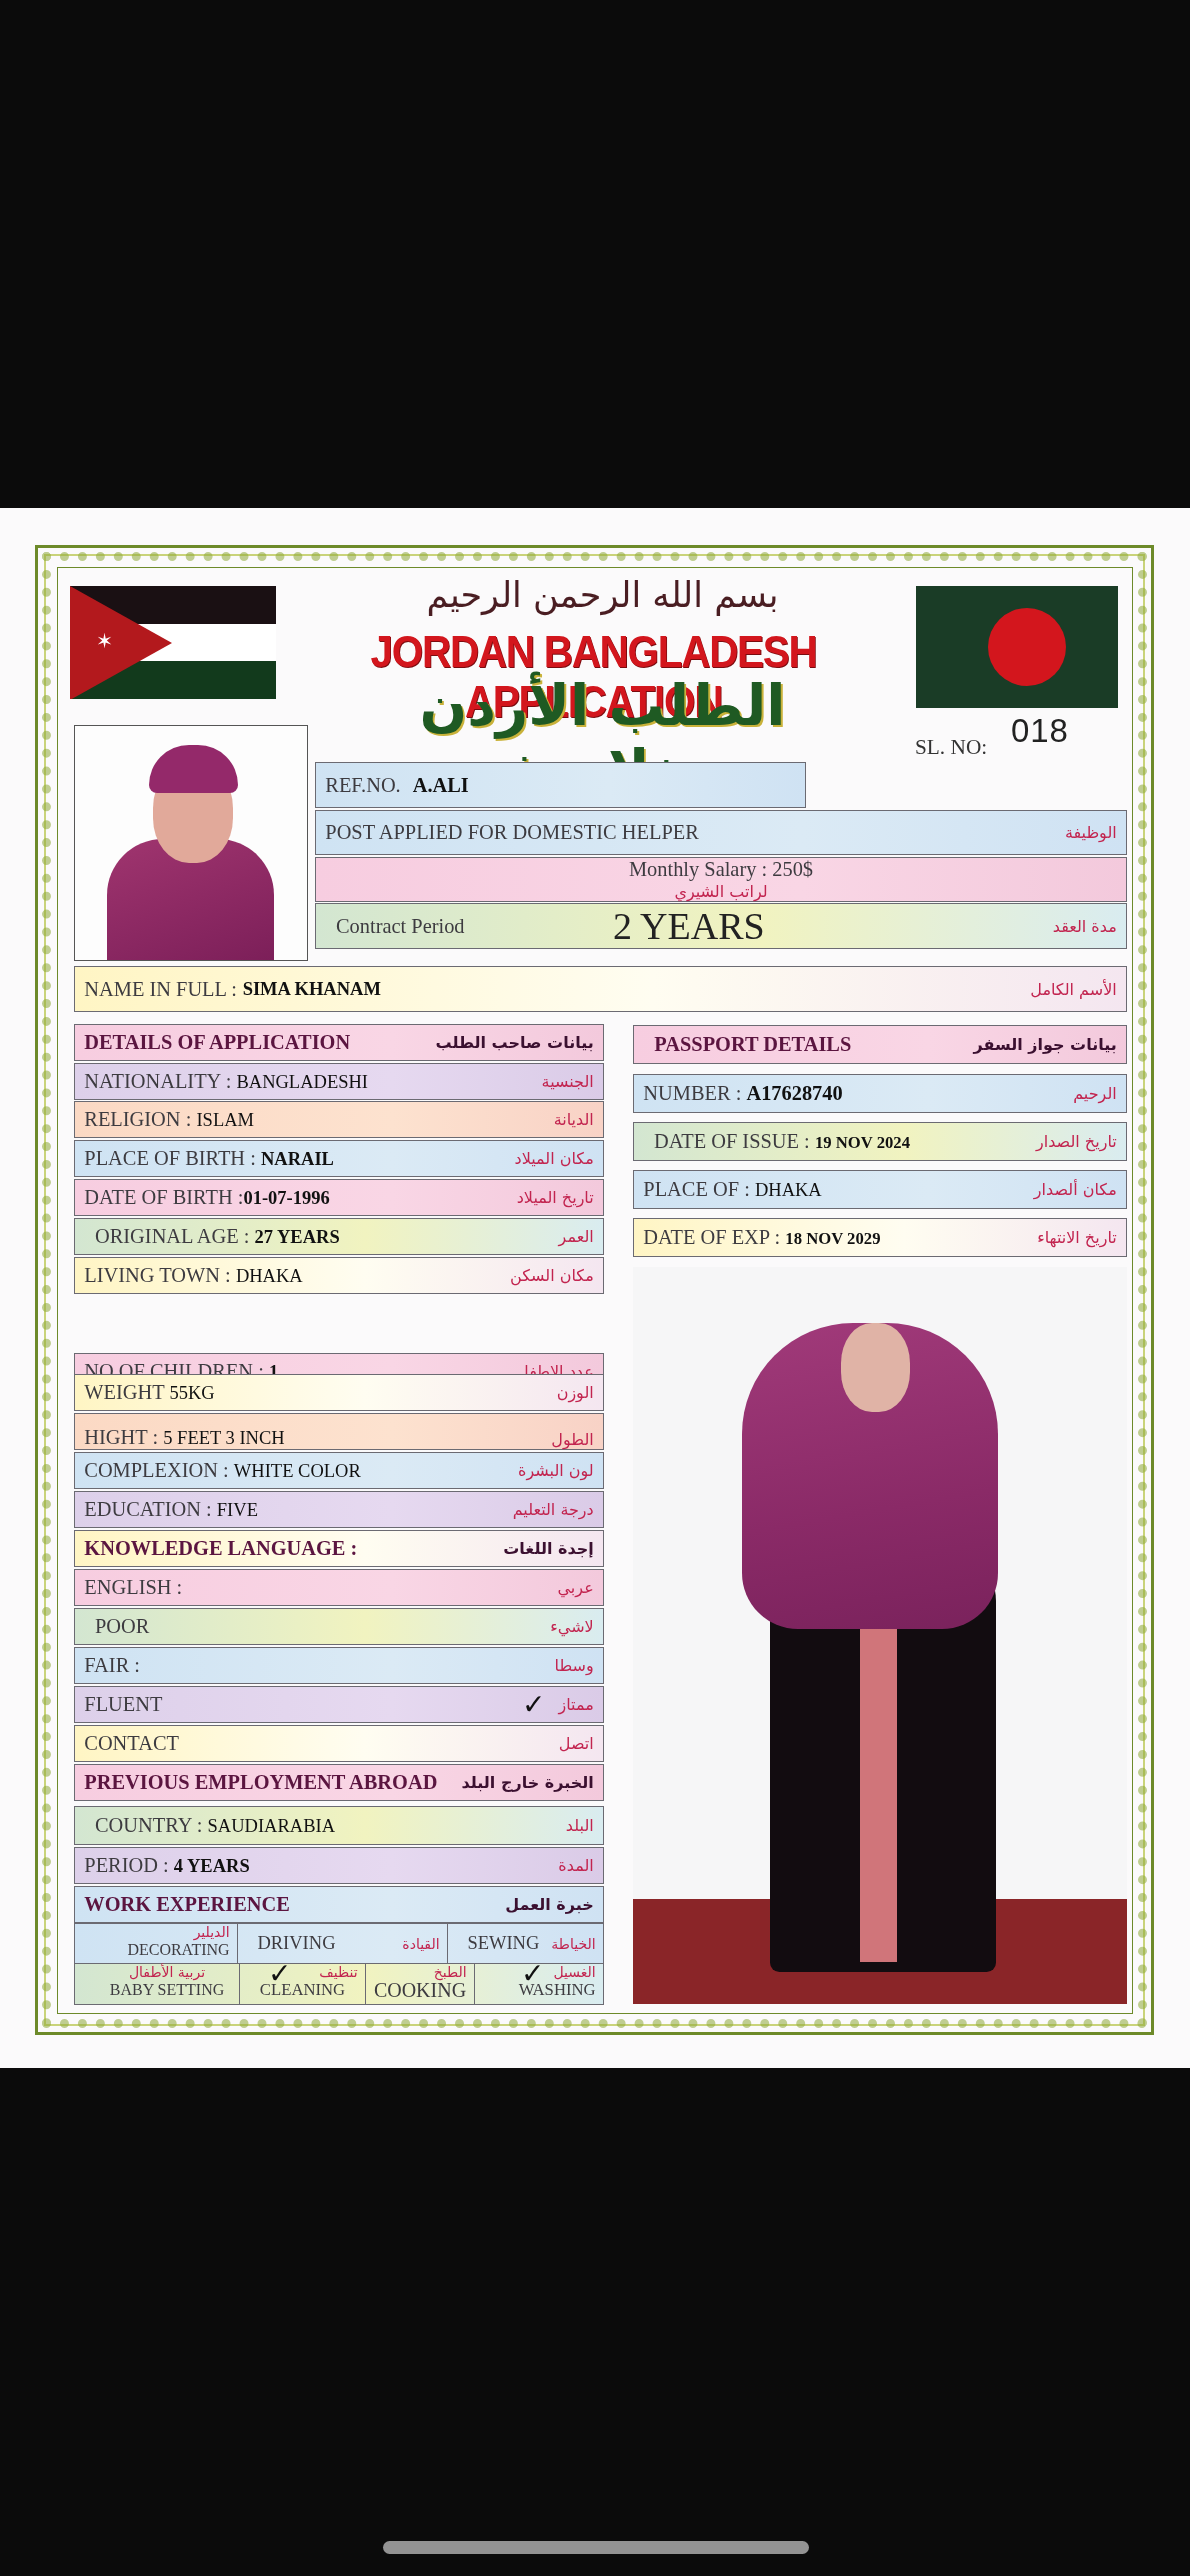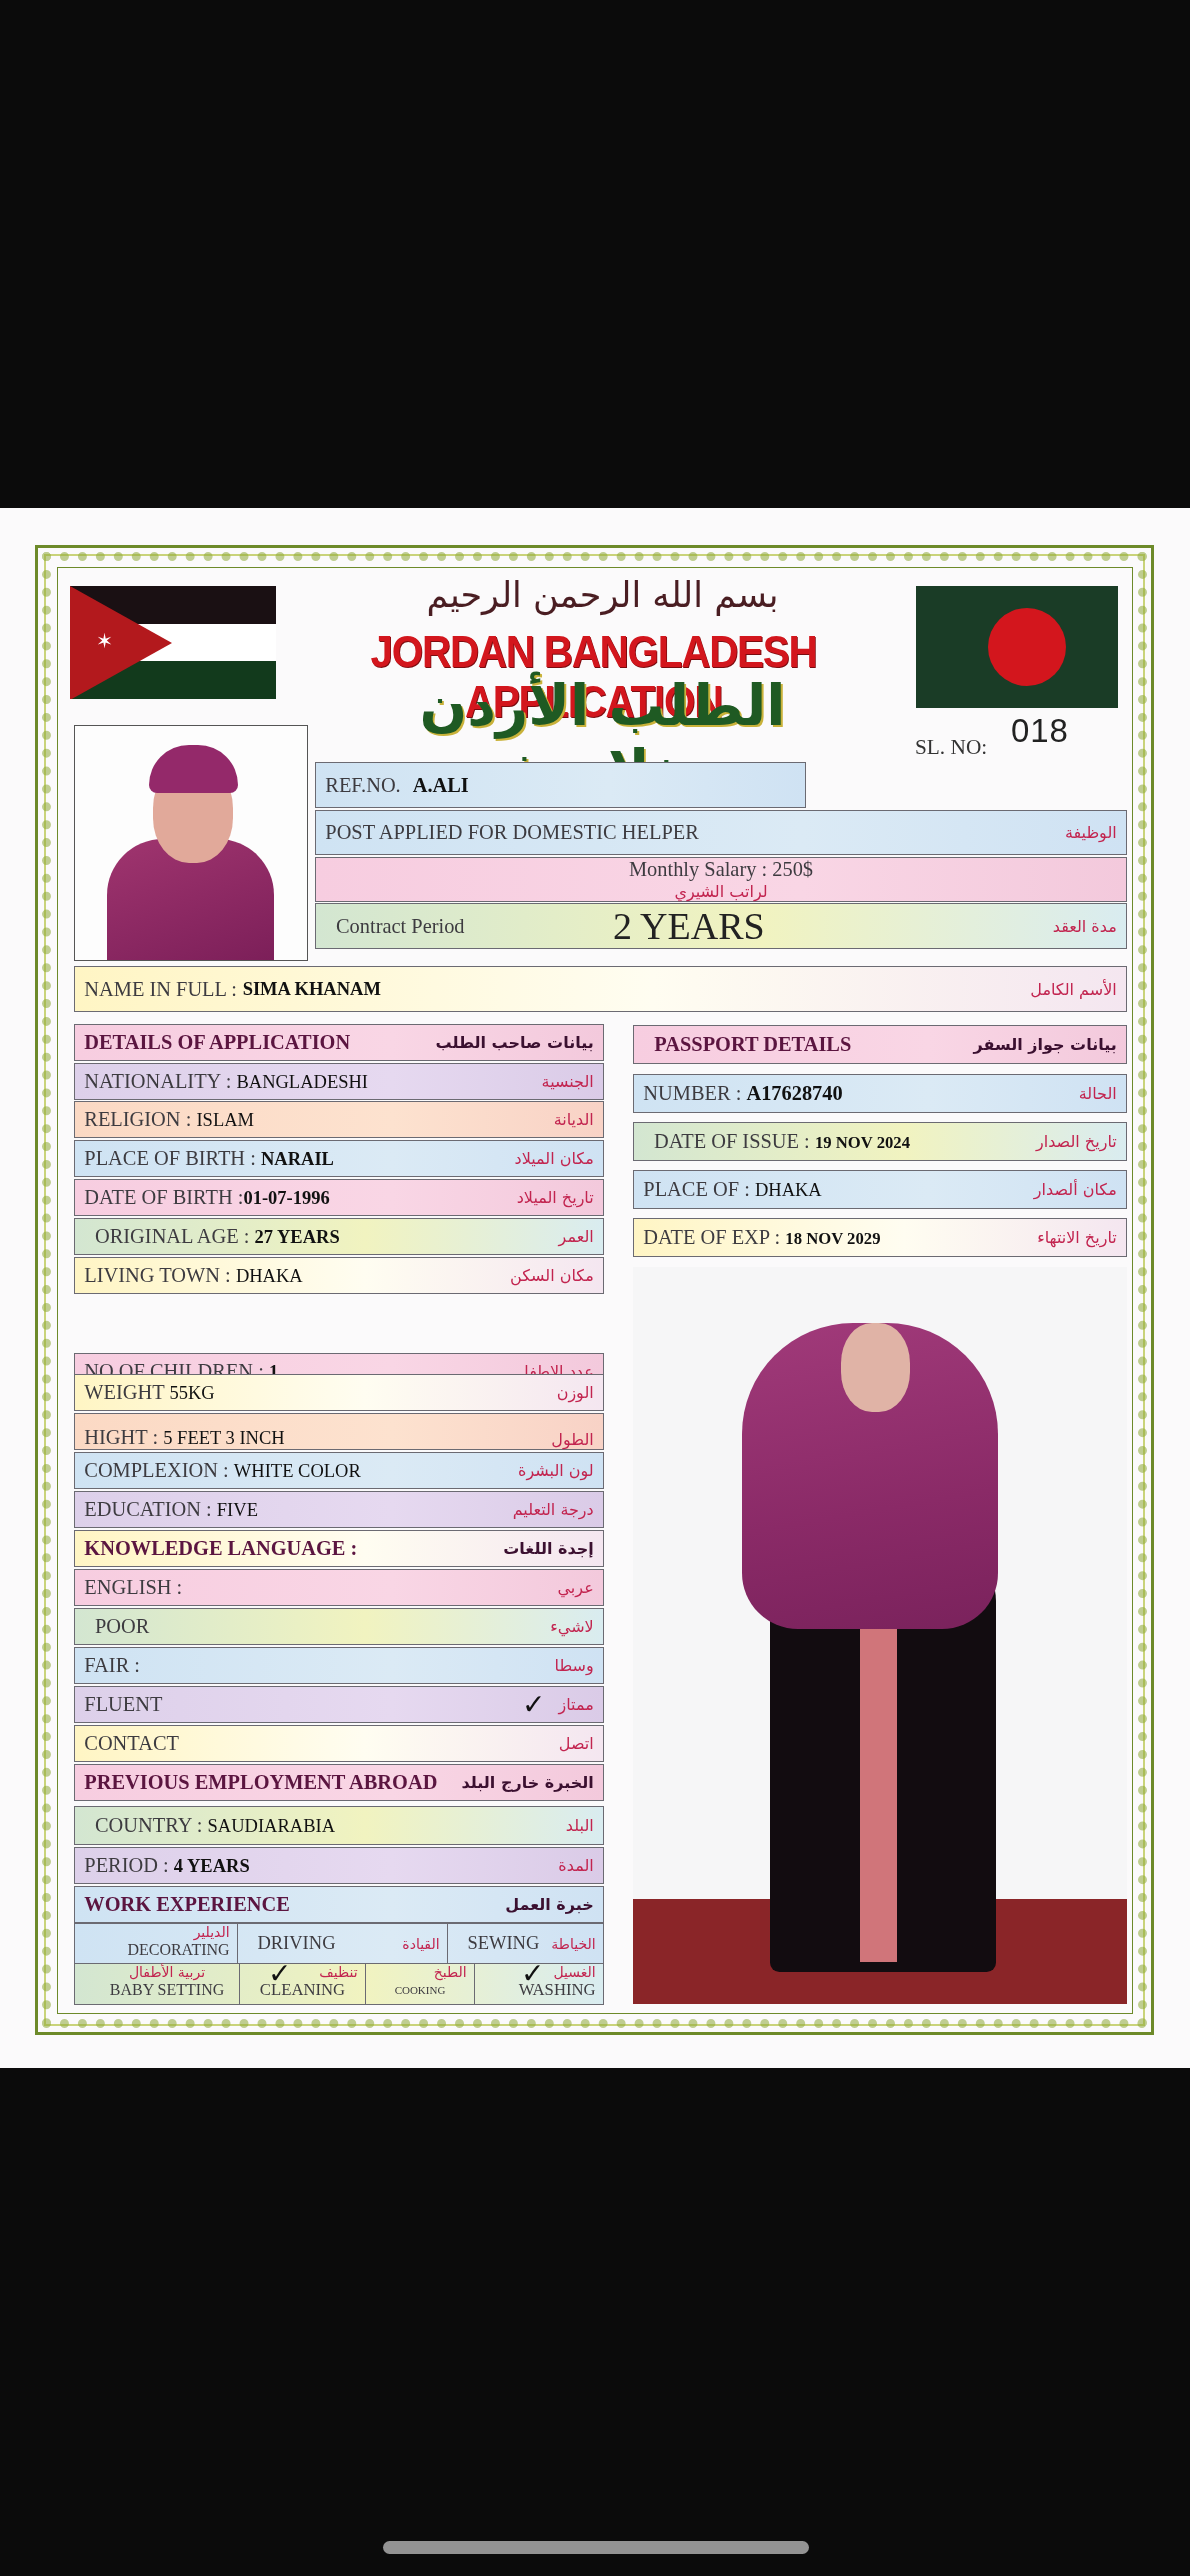--- a/index.html
+++ b/index.html
@@ -269,36 +269,36 @@
       <div class="ar" style="line-height:16.7px">تربية الأطفال</div>
       <div class="en" style="font-size:16px; line-height:18.5px">BABY SETTING</div>
     </div>
     <div class="wcell" style="width:126px; text-align:center;">
       <span class="tick" style="left:28px; top:-7.4px;">✓</span>
       <div class="ar" style="line-height:16.7px; text-align:right">تنظيف</div>
       <div class="en" style="font-size:16.7px; line-height:18.5px">CLEANING</div>
     </div>
     <div class="wcell" style="width:109px; text-align:center;">
       <div class="ar" style="line-height:16.7px; text-align:right">الطبخ</div>
-      <div class="en" style="font-size:11px; line-height:18.5px">COOKING</div>
+      <div class="en" style="font-size:20px; line-height:18.5px">COOKING</div>
     </div>
     <div class="wcell" style="flex:1; text-align:right;">
       <span class="tick" style="left:46px; top:-7.4px;">✓</span>
       <div class="ar" style="line-height:16.7px">الغسيل</div>
       <div class="en" style="font-size:16.7px; line-height:18.5px">WASHING</div>
     </div>
   </div>
 
   <div class="row bg-pink" style="left:633px; top:517px; width:494px; height:39px;">
     <span class="hdr" style="margin-left:11px">PASSPORT DETAILS</span>
     <span class="ar hdr-ar">بيانات جواز السفر</span>
   </div>
   <div class="row bg-blue" style="left:633px; top:566px; width:494px; height:39px;">
     <span><span>NUMBER : </span><span class="val" style="font-size:20.4px">A17628740</span></span>
-    <span class="ar">الحالة</span>
+    <span class="ar">الرحيم</span>
   </div>
   <div class="row bg-green" style="left:633px; top:614px; width:494px; height:39px;">
     <span><span>DATE OF ISSUE : </span><span class="val" style="font-size:16.7px">19 NOV 2024</span></span>
     <span class="ar">تاريخ الصدار</span>
   </div>
   <div class="row bg-blue" style="left:633px; top:662px; width:494px; height:39px;">
     <span><span>PLACE OF : </span><span class="val" style="font-weight:400">DHAKA</span></span>
     <span class="ar">مكان ألصدار</span>
   </div>
   <div class="row bg-yellow" style="left:633px; top:710px; width:494px; height:39px;">

